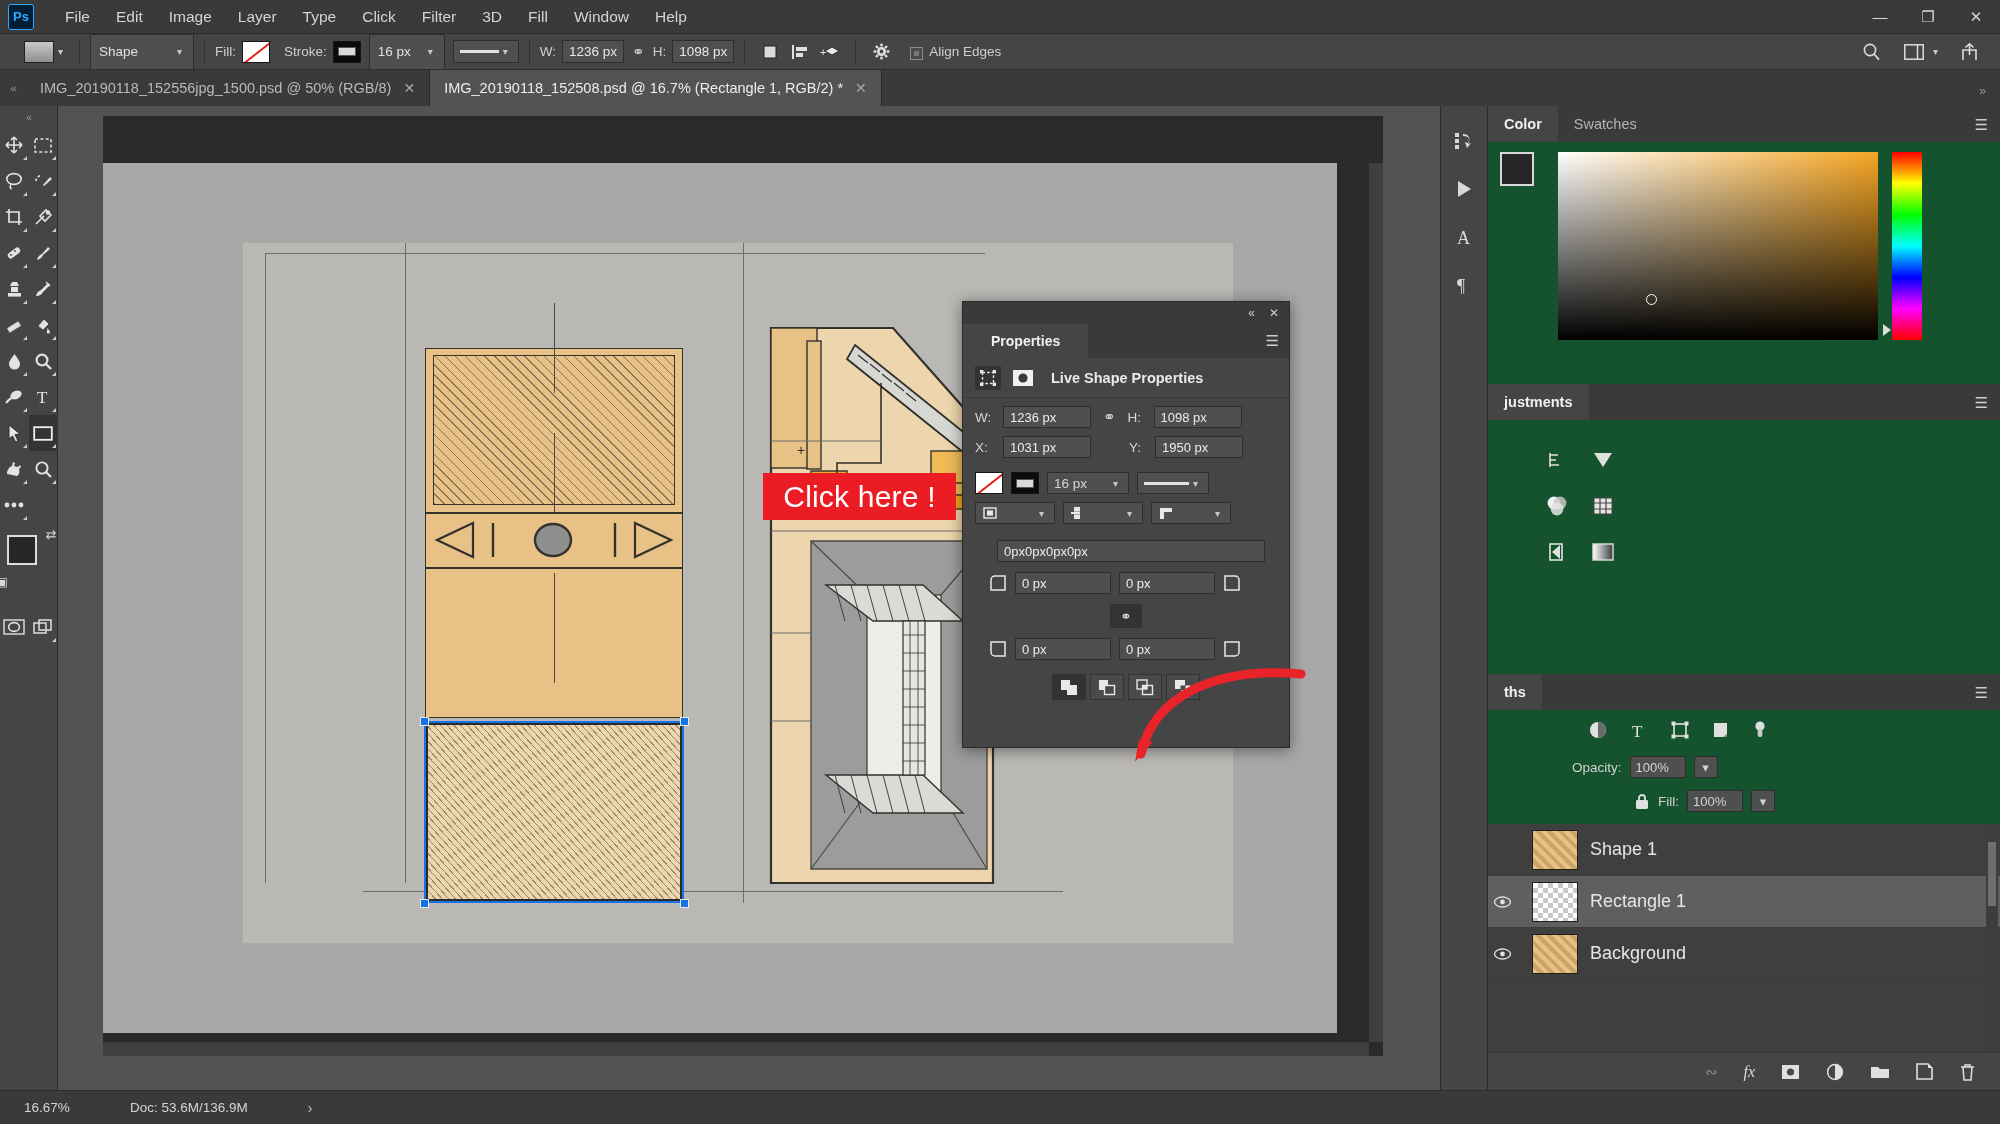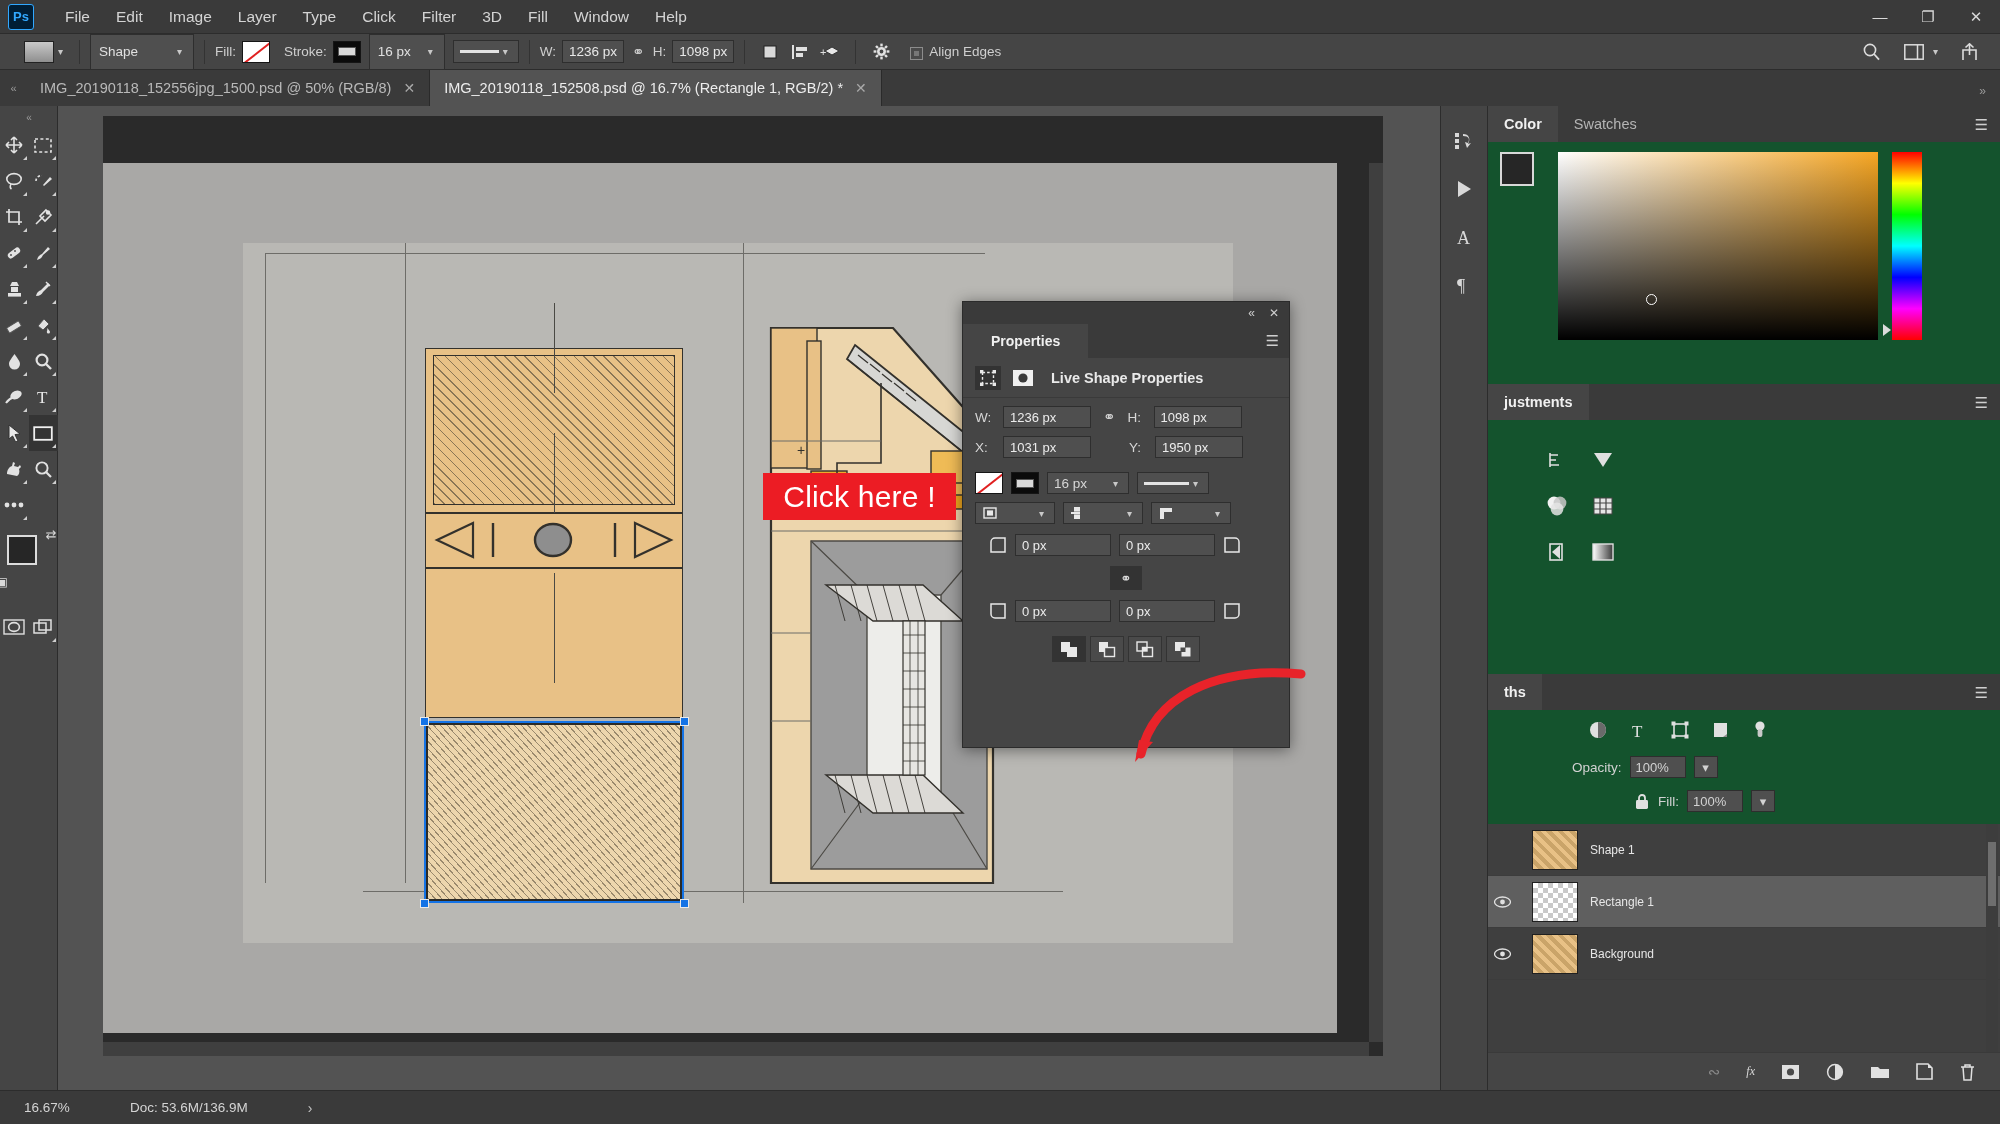--- a/index.html
+++ b/index.html
@@ -229,21 +229,21 @@
   }
   .layerrow.sel { background:#5f5f5f; }
   .eye { width:26px; text-align:center; color:#dcdcdc; font-size:14px; }
   .lthumb { width:46px; height:40px; border:1px solid #202020; background:#c7c7c7; }
   .lthumb.tanthumb { background:
       repeating-linear-gradient(45deg,#e8c186 0 4px,#caa469 4px 8px); }
   .lthumb.checker { background-image:
       linear-gradient(45deg,#c9c9c9 25%,transparent 25%,transparent 75%,#c9c9c9 75%),
       linear-gradient(45deg,#c9c9c9 25%,#fff 25%,#fff 75%,#c9c9c9 75%);
       background-size:10px 10px; background-position:0 0,5px 5px; background-color:#fff; }
-  .lname { font-size:12px; color:#e6e6e6; }
+  .lname { font-size:18px; color:#e6e6e6; }
   .lp-bottom {
     position:absolute; left:0; right:0; bottom:0; height:38px; background:#454545;
     display:flex; align-items:center; justify-content:flex-end; gap:26px; padding-right:24px;
     border-top:1px solid #3a3a3a; color:#d8d8d8;
   }
   .vscroll { position:absolute; right:2px; width:12px; background:#3d3d3d; }
   .vthumb { position:absolute; left:2px; width:8px; background:#6e6e6e; }
 
   
   .propspanel {
@@ -891,21 +891,21 @@
           <span class="lthumb tanthumb"></span>
           <span class="lname">Background</span>
         </div>
         <div class="vscroll" style="top:0;bottom:0;">
           <div class="vthumb" style="top:18px;height:64px;"></div>
         </div>
       </div>
 
       <div class="lp-bottom">
         <span style="color:#8a8a8a;font-size:15px">∾</span>
-        <span style="font-family:'Liberation Serif',serif;font-style:italic;font-size:12px">fx</span>
+        <span style="font-family:'Liberation Serif',serif;font-style:italic;font-size:16px">fx</span>
         <span>
           <svg width="19" height="16" viewBox="0 0 19 16">
               <rect x="1" y="1" width="17" height="14" fill="#e0e0e0"></rect>
               <circle cx="9.5" cy="8" r="3.6" fill="#4a4a4a"></circle>
             </svg>
         </span>
         <span>
           <svg width="18" height="18" viewBox="0 0 18 18">
               <circle cx="9" cy="9" r="7.4" fill="none" stroke="#e0e0e0" stroke-width="1.5"></circle>
               <path d="M9 1.6a7.4 7.4 0 0 1 0 14.8z" fill="#e0e0e0"></path>
@@ -1010,20 +1010,23 @@
         <span class="tiny-caret">▾</span>
       </span>
       <span class="pp-combo" style="width:80px">
         <svg width="16" height="14" viewBox="0 0 16 14">
             <path d="M2 13V2h12v4H6v7z" fill="#e8e8e8"></path>
           </svg>
         <span class="tiny-caret">▾</span>
       </span>
     </div>
 
+    <div class="pp-row" style="padding-top:16px">
+      <span class="pp-input" style="width:268px;margin-left:22px">0px0px0px0px</span>
+    </div>
 
     <div class="pp-row" style="padding-top:10px">
       <span style="margin-left:14px">
         <svg width="18" height="18" viewBox="0 0 18 18">
             <path d="M2 16V6a4 4 0 0 1 4-4h10v14z" fill="none" stroke="#e8e8e8" stroke-width="1.5"></path>
           </svg>
       </span>
       <span class="pp-input" style="width:96px">0 px</span>
       <span class="pp-input" style="width:96px">0 px</span>
       <span>

